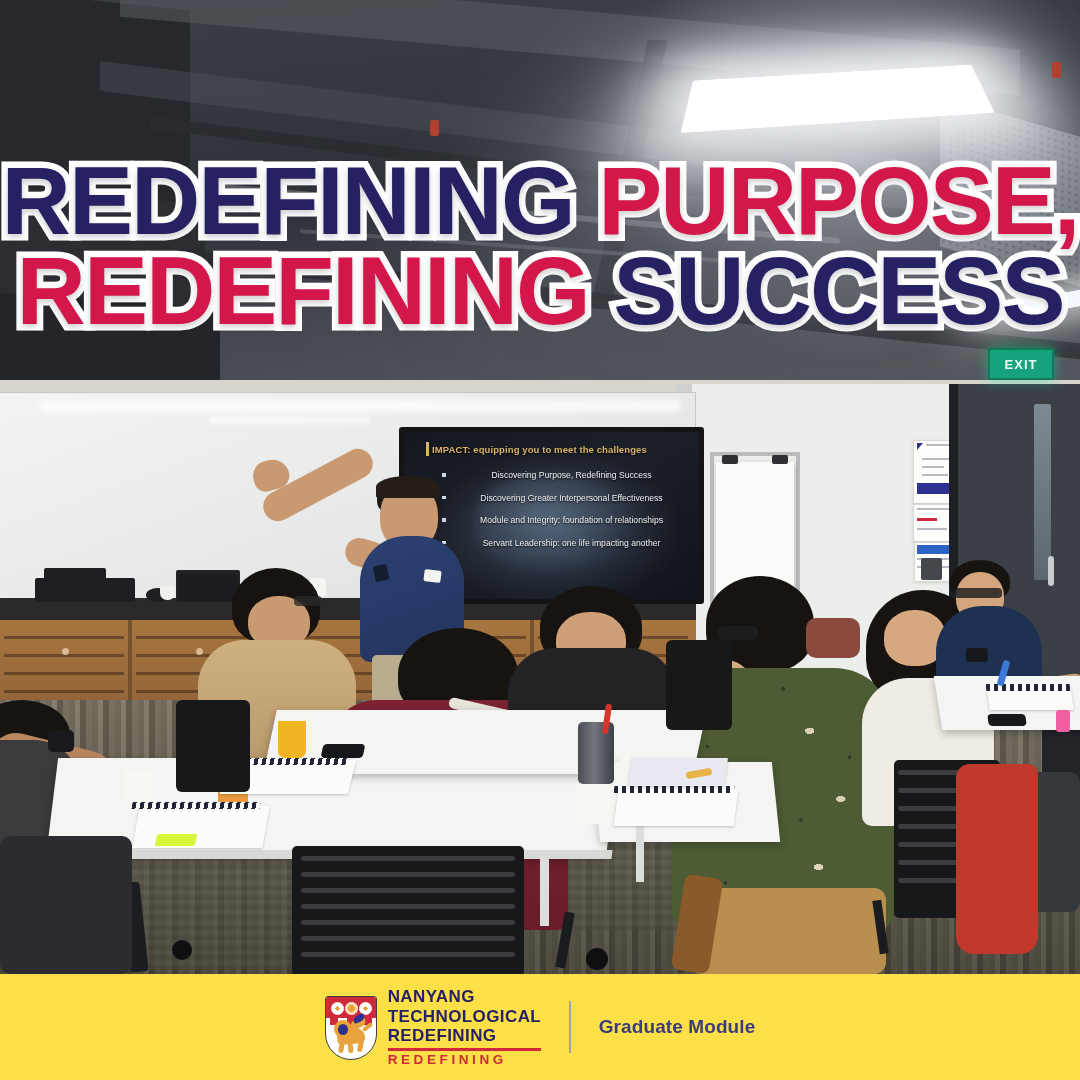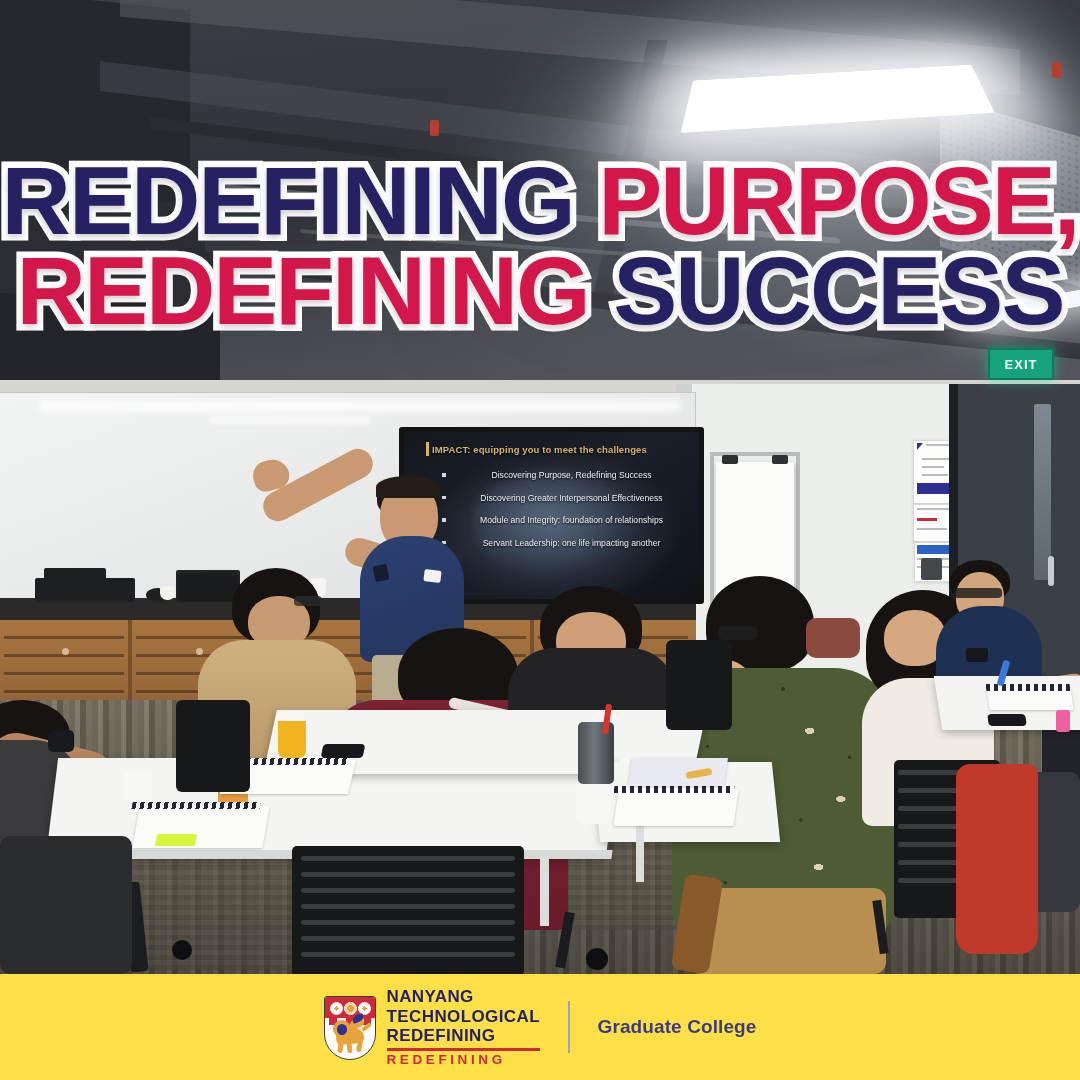--- a/index.html
+++ b/index.html
@@ -466,16 +466,16 @@
       </div>
       <div class="ntu-words">
         <div class="ntu-line">NANYANG</div>
         <div class="ntu-line">TECHNOLOGICAL</div>
         <div class="ntu-line">REDEFINING</div>
         <div class="ntu-rule"></div>
         <div class="ntu-sg">REDEFINING</div>
       </div>
     </div>
     <div class="divider"></div>
-    <div class="subbrand">Graduate College</div>
+    <div class="subbrand">Graduate Module</div>
   </div>
 
 </div>
 
 </body></html>

